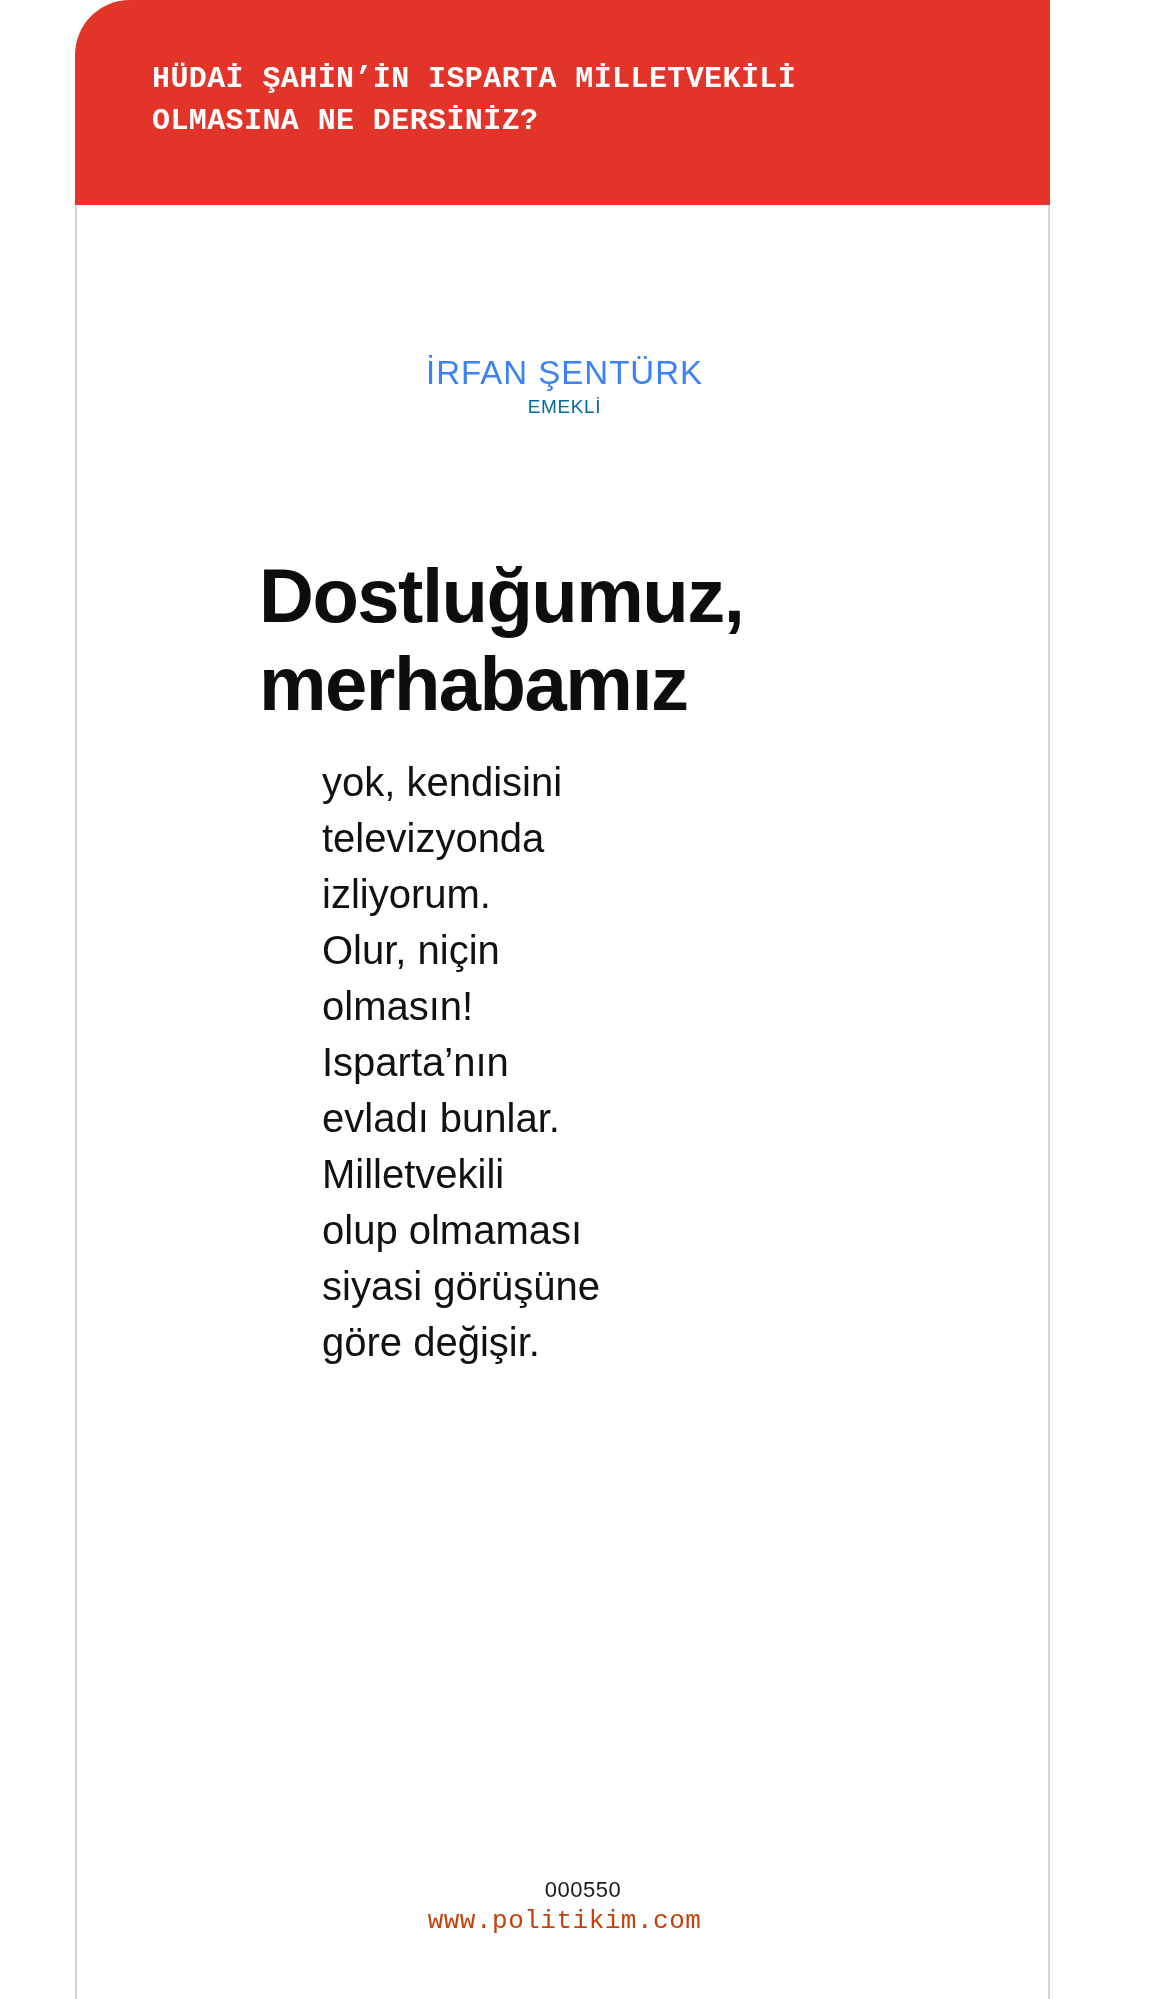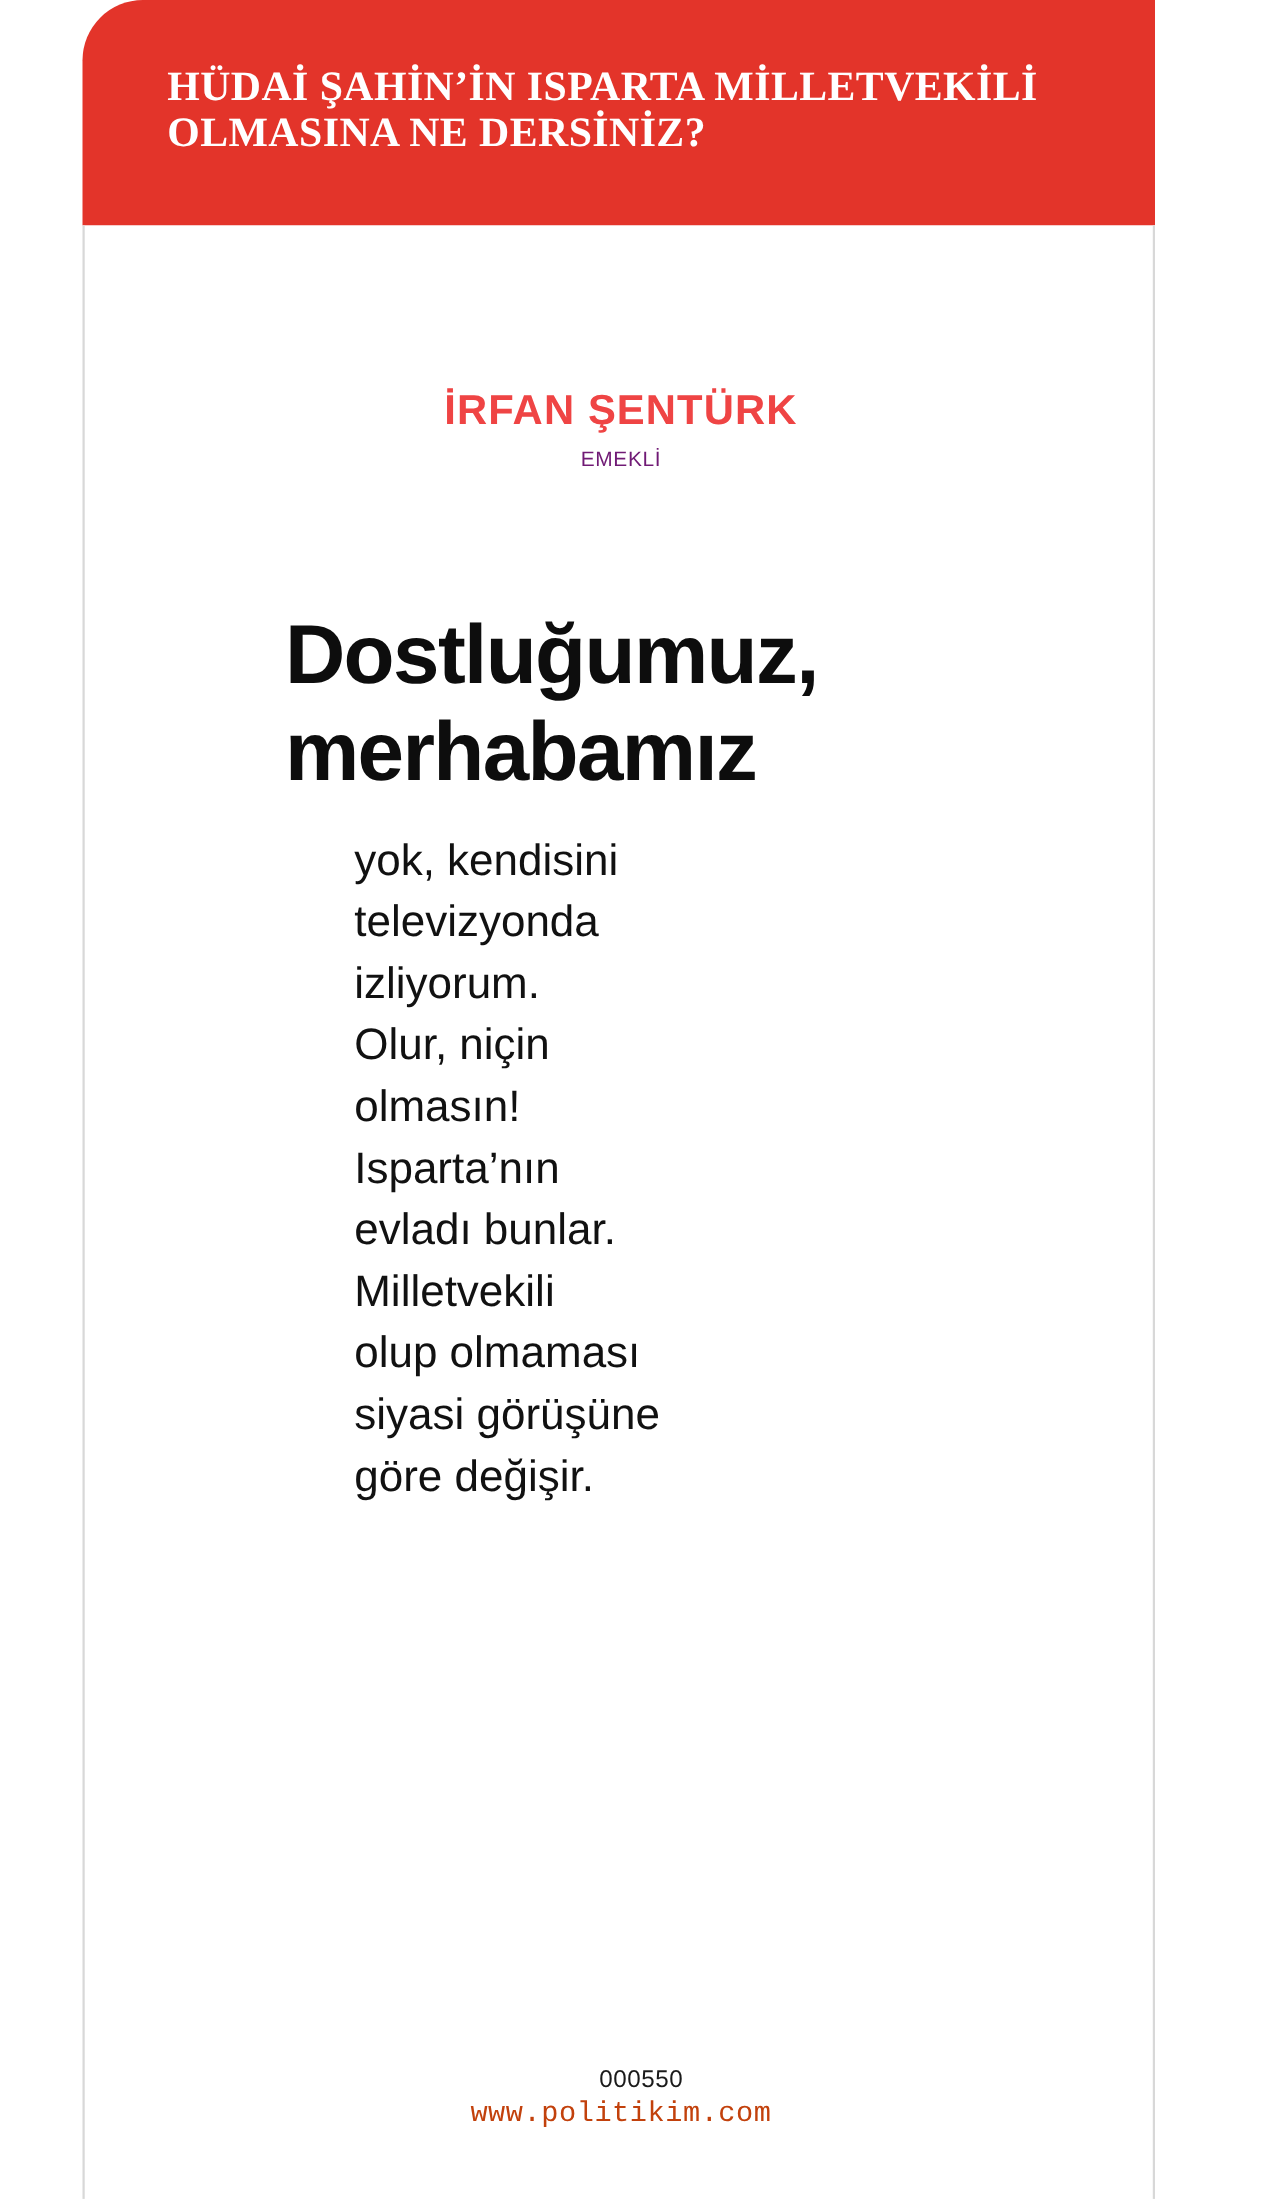--- a/index.html
+++ b/index.html
@@ -25,23 +25,23 @@
     background: #e3342a;
     border-top-left-radius: 55px;
     box-sizing: border-box;
   }
   .header-title {
     position: absolute;
     left: 77px;
     top: 58px;
     width: 820px;
     color: #ffffff;
-    font-family: Liberation Serif, serif;
+    font-family: Liberation Mono, monospace;
     font-weight: bold;
-    font-size: 38px;
+    font-size: 30px;
     line-height: 42px;
     letter-spacing: 0.4px;
     white-space: pre-line;
   }
 
   
   .content-column {
     position: absolute;
     left: 75px;
     top: 205px;
@@ -55,32 +55,32 @@
 
   .person-block {
     position: absolute;
     left: 0;
     top: 145px;
     width: 975px;
     text-align: center;
   }
   .person-name {
     font-family: "Liberation Sans", sans-serif;
-    font-size: 38px;
-    font-weight: bold;
-    color: #ef4444;
+    font-size: 33px;
+    font-weight: normal;
+    color: #3b82f6;
     letter-spacing: 1px;
     line-height: 46px;
   }
   .person-role {
-    margin-top: 12px;
+    margin-top: 0;
     font-family: "Liberation Sans", sans-serif;
     font-size: 19px;
     font-weight: normal;
-    color: #701a75;
+    color: #0369a1;
     letter-spacing: 0.6px;
   }
 
   .quote-block {
     position: absolute;
     left: 0;
     top: 335px;
     width: 975px;
   }
   .quote-lead {

